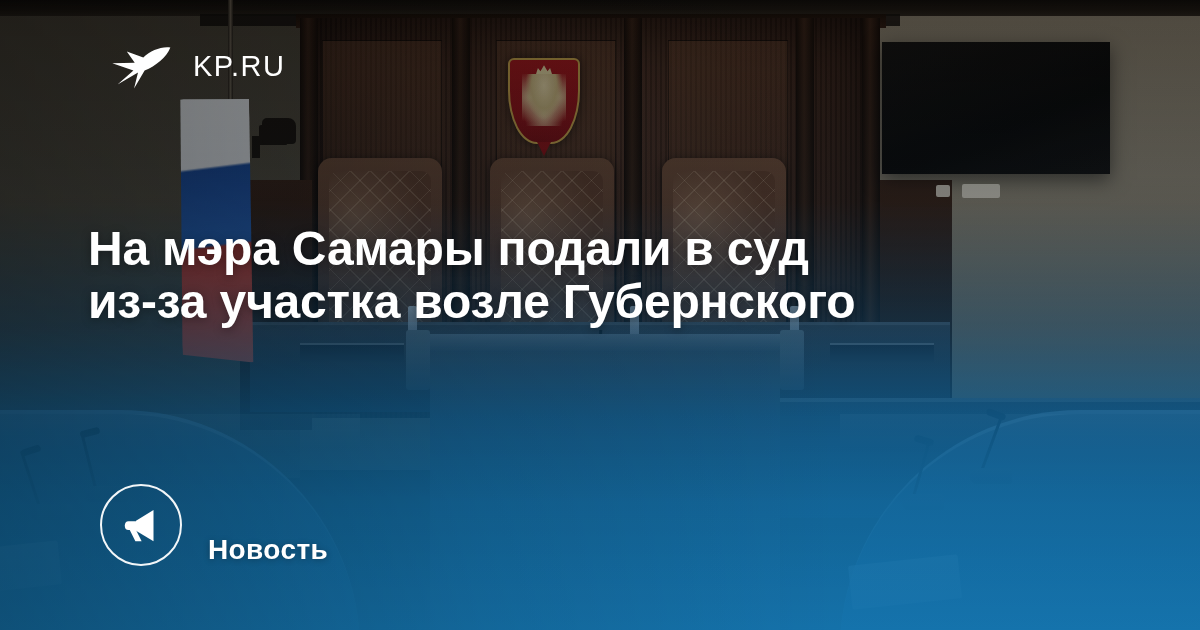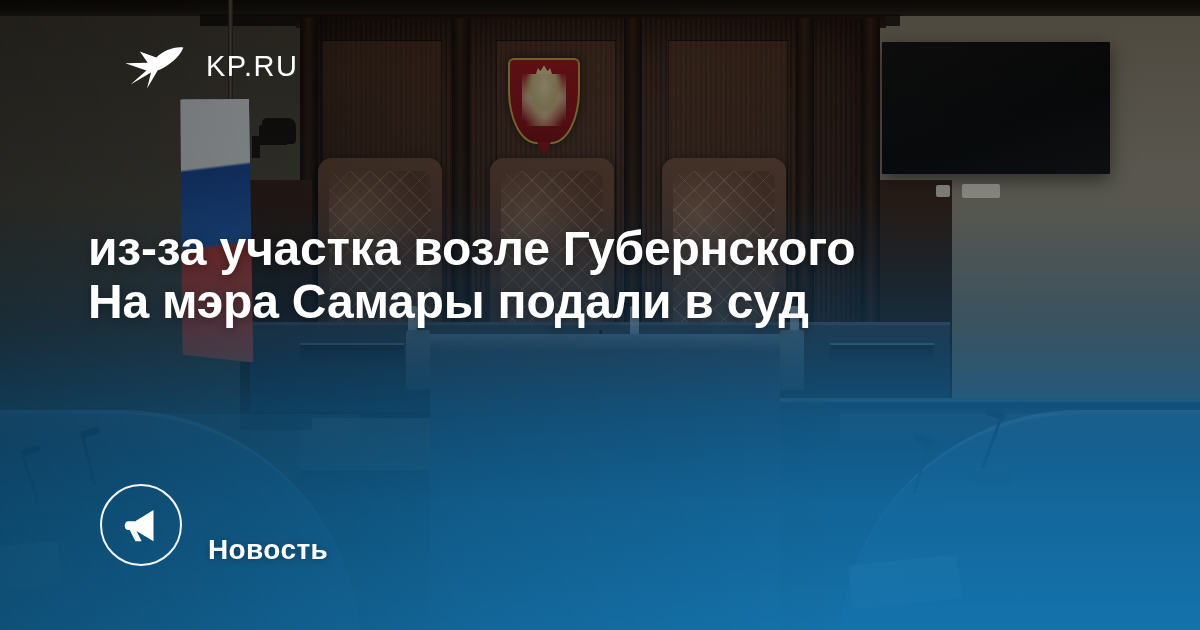--- a/index.html
+++ b/index.html
@@ -258,21 +258,21 @@
       rgba(0,0,0,.10) 70%,
       rgba(0,0,0,0) 100%);
   }
   .tint-left{
     position:absolute;inset:0;
     background:linear-gradient(90deg,rgba(0,0,0,.30) 0%,rgba(0,0,0,.10) 40%,rgba(0,0,0,0) 70%);
   }
 
   
   .brand{
-    position:absolute;left:120px;top:33px;
+    position:absolute;left:107px;top:33px;
     display:flex;align-items:center;gap:20px;
     z-index:8;
   }
   .brand .bird{width:66px;height:66px;display:block;}
   .brand .wordmark{
     color:#fff;font-size:29px;font-weight:400;letter-spacing:1.5px;
     line-height:1;
   }
 
   .headline{
@@ -412,22 +412,22 @@
   </div>
 
   <div class="brand">
     <svg class="bird" viewBox="0 0 100 100" aria-hidden="true">
       <path fill="#ffffff" d="M96 22 C82 20 66 27 55 37 L30 28 L42 45 L8 46 L40 57 L16 78 L47 60 L41 84 L57 57 C74 50 90 37 96 22 Z"></path>
     </svg>
     <span class="wordmark">KP.RU</span>
   </div>
 
   <h1 class="headline">
+    <span class="ln">На мэра Самары подали в суд</span>
     <span class="ln">из-за участка возле Губернского</span>
-    <span class="ln">На мэра Самары подали в суд</span>
   </h1>
 
   <div class="badge">
     <span class="ring">
       <svg viewBox="0 0 64 64" aria-hidden="true">
         <path fill="#ffffff" d="M52 8 L24 25 L24 41 L52 58 Z"></path>
         <path fill="#ffffff" d="M12 26 C8 26 6 29 6 33 C6 37 8 40 12 40 L24 40 L24 26 Z"></path>
         <path fill="#ffffff" d="M14 40 L24 40 L33 58 L23 58 Z"></path>
       </svg>
     </span>

